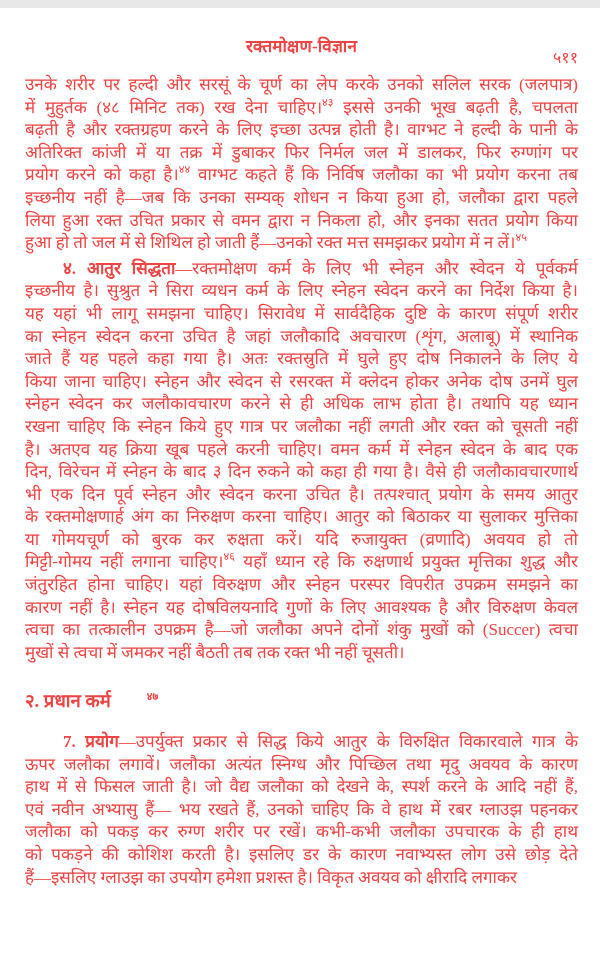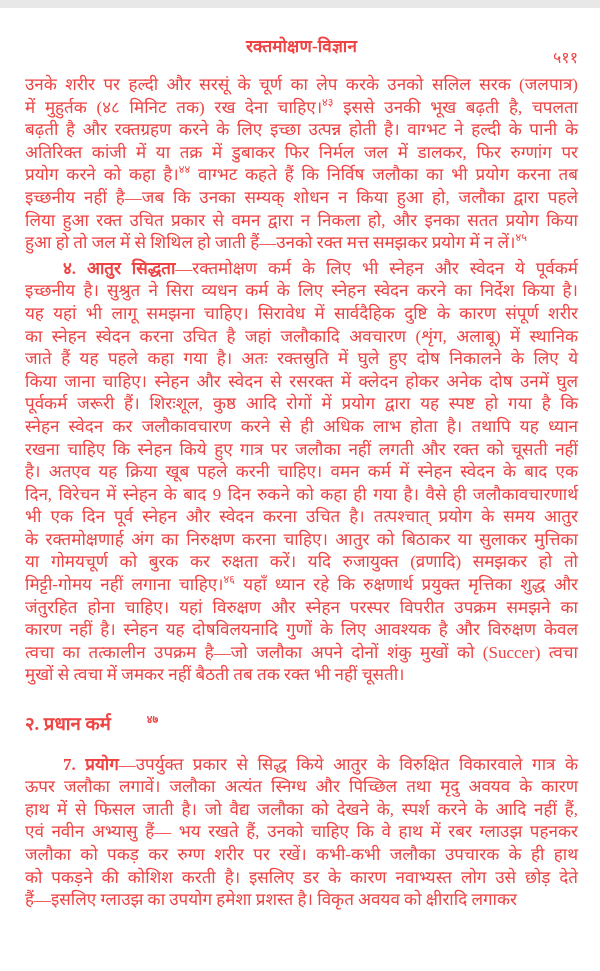--- a/index.html
+++ b/index.html
@@ -84,28 +84,27 @@
           <div class="line"><span>लिया हुआ रक्त उचित प्रकार से वमन द्वारा न निकला हो, और इनका सतत प्रयोग किया</span></div>
           <div class="line last"><span>हुआ हो तो जल में से शिथिल हो जाती हैं—उनको रक्त मत्त समझकर प्रयोग में न लें।</span><span class="sup">४५</span></div>
         </div>
         <div class="para">
           <div class="line indent"><span class="bold">४. आतुर सिद्धता</span><span>—रक्तमोक्षण कर्म के लिए भी स्नेहन और स्वेदन ये पूर्वकर्म</span></div>
           <div class="line"><span>इच्छनीय है। सुश्रुत ने सिरा व्यधन कर्म के लिए स्नेहन स्वेदन करने का निर्देश किया है।</span></div>
           <div class="line"><span>यह यहां भी लागू समझना चाहिए। सिरावेध में सार्वदैहिक दुष्टि के कारण संपूर्ण शरीर</span></div>
           <div class="line"><span>का स्नेहन स्वेदन करना उचित है जहां जलौकादि अवचारण (शृंग, अलाबू) में स्थानिक</span></div>
           <div class="line"><span>जाते हैं यह पहले कहा गया है। अतः रक्तस्रुति में घुले हुए दोष निकालने के लिए ये</span></div>
           <div class="line"><span>किया जाना चाहिए। स्नेहन और स्वेदन से रसरक्त में क्लेदन होकर अनेक दोष उनमें घुल</span></div>
-          <div class="line"><span>पूर्वकर्म जरूरी हैं। शिरःशूल, कुष्ठ आदि रोगों में प्रयोग द्वारा यह स्पष्ट हो गया है कि</span></div>
           <div class="line"><span>स्नेहन स्वेदन कर जलौकावचारण करने से ही अधिक लाभ होता है। तथापि यह ध्यान</span></div>
           <div class="line"><span>रखना चाहिए कि स्नेहन किये हुए गात्र पर जलौका नहीं लगती और रक्त को चूसती नहीं</span></div>
           <div class="line"><span>है। अतएव यह क्रिया खूब पहले करनी चाहिए। वमन कर्म में स्नेहन स्वेदन के बाद एक</span></div>
-          <div class="line"><span>दिन, विरेचन में स्नेहन के बाद 9 दिन रुकने को कहा ही गया है। वैसे ही जलौकावचारणार्थ</span></div>
+          <div class="line"><span>दिन, विरेचन में स्नेहन के बाद ३ दिन रुकने को कहा ही गया है। वैसे ही जलौकावचारणार्थ</span></div>
           <div class="line"><span>भी एक दिन पूर्व स्नेहन और स्वेदन करना उचित है। तत्पश्चात् प्रयोग के समय आतुर</span></div>
           <div class="line"><span>के रक्तमोक्षणार्ह अंग का निरुक्षण करना चाहिए। आतुर को बिठाकर या सुलाकर मुत्तिका</span></div>
-          <div class="line"><span>या गोमयचूर्ण को बुरक कर रुक्षता करें। यदि रुजायुक्त (व्रणादि) समझकर हो तो</span></div>
+          <div class="line"><span>या गोमयचूर्ण को बुरक कर रुक्षता करें। यदि रुजायुक्त (व्रणादि) अवयव हो तो</span></div>
           <div class="line"><span>मिट्टी-गोमय नहीं लगाना चाहिए।</span><span class="sup">४६</span><span> यहाँ ध्यान रहे कि रुक्षणार्थ प्रयुक्त मृत्तिका शुद्ध और</span></div>
           <div class="line"><span>जंतुरहित होना चाहिए। यहां विरुक्षण और स्नेहन परस्पर विपरीत उपक्रम समझने का</span></div>
           <div class="line"><span>कारण नहीं है। स्नेहन यह दोषविलयनादि गुणों के लिए आवश्यक है और विरुक्षण केवल</span></div>
           <div class="line"><span>त्वचा का तत्कालीन उपक्रम है—जो जलौका अपने दोनों शंकु मुखों को (Succer) त्वचा</span></div>
           <div class="line last"><span>मुखों से त्वचा में जमकर नहीं बैठती तब तक रक्त भी नहीं चूसती।</span></div>
         </div>
         <div class="heading">
           <div class="line last"><span class="bold">२. प्रधान कर्म</span><span class="sup">४७</span></div>
         </div>
         <div class="para">

